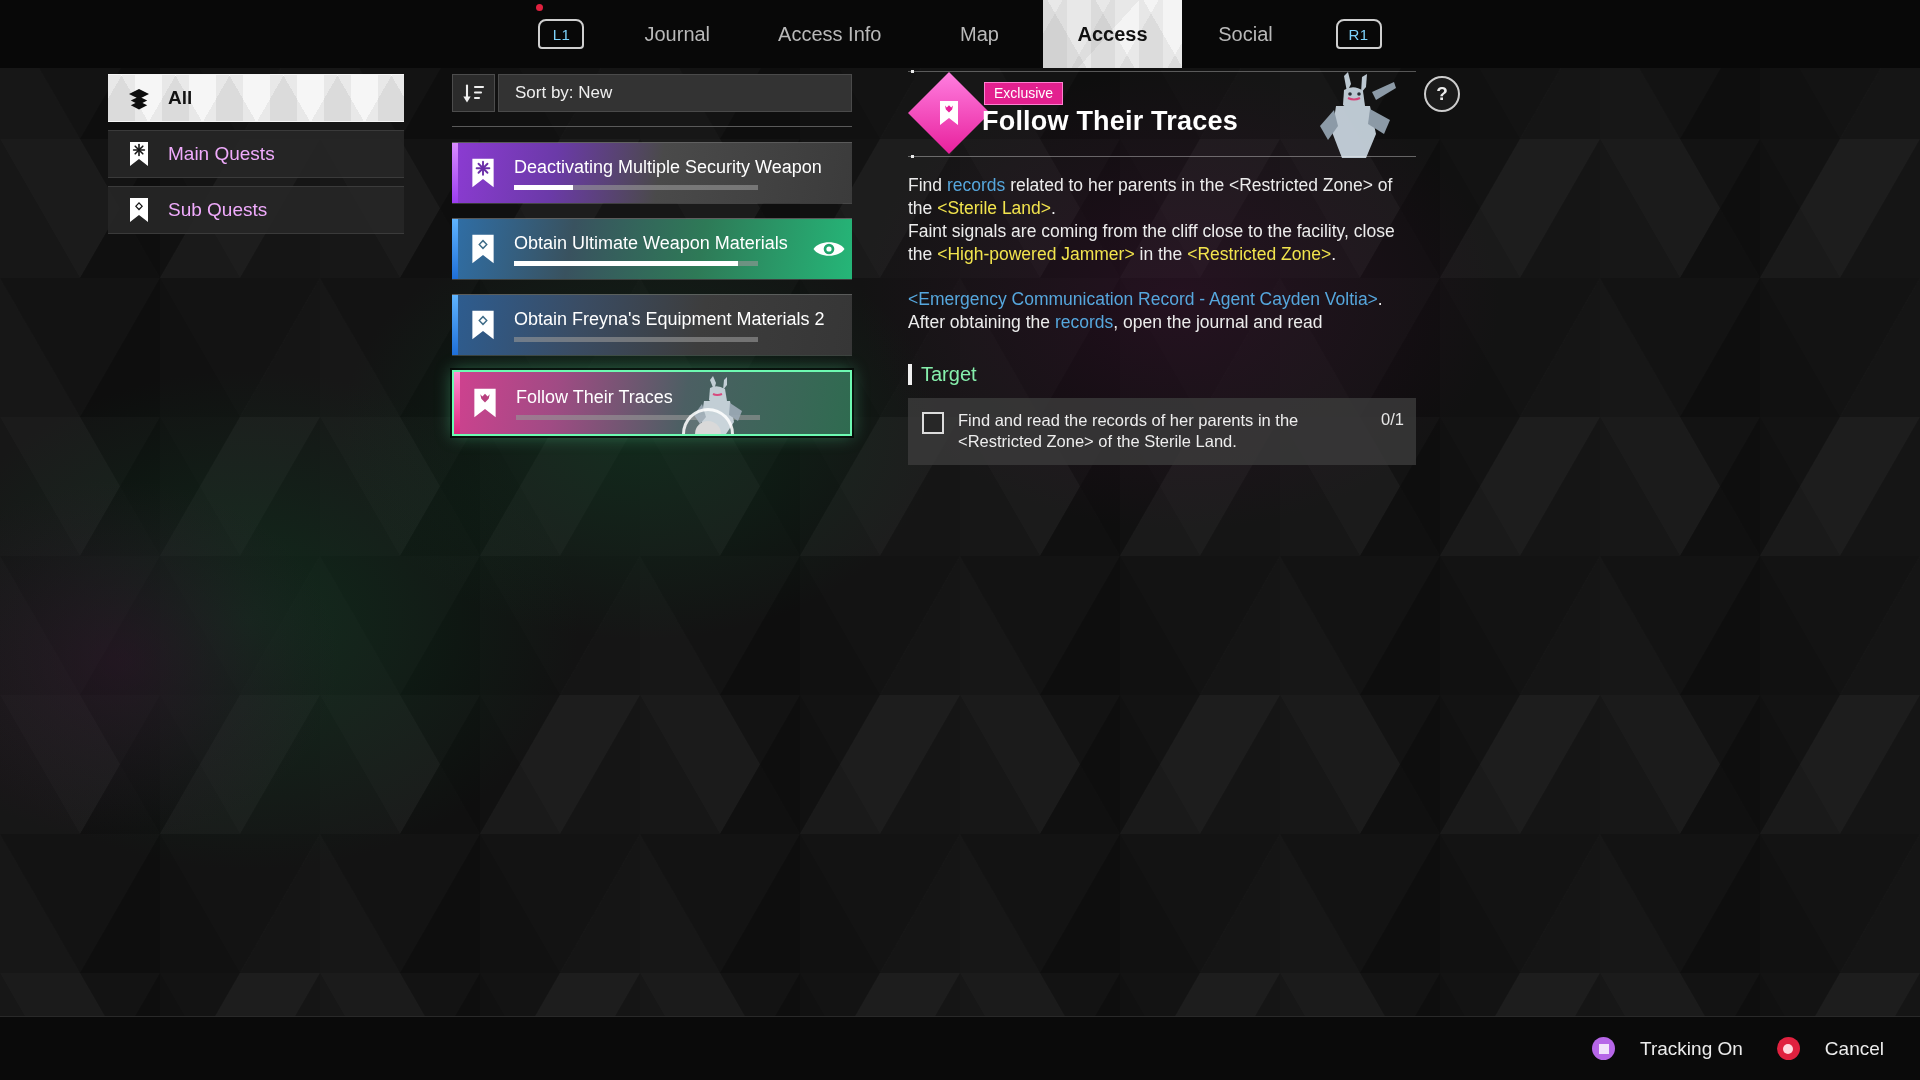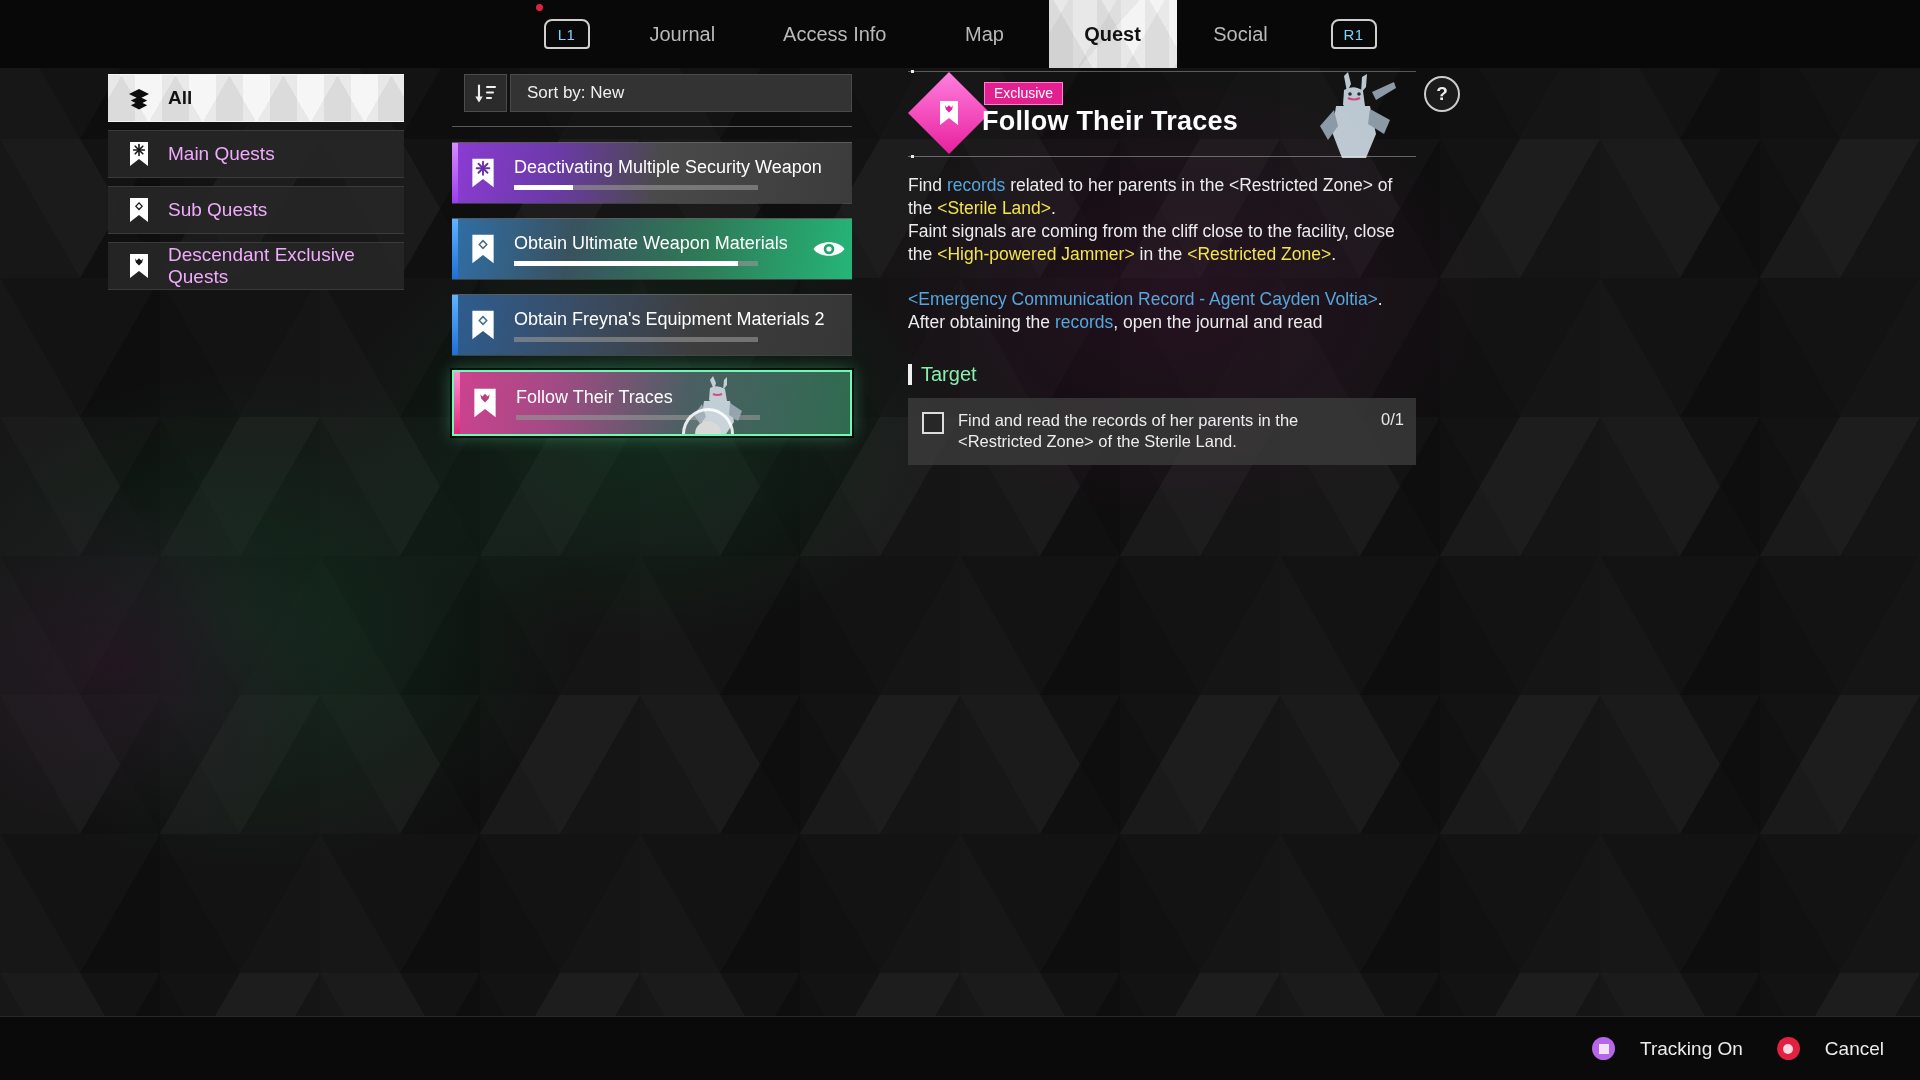--- a/index.html
+++ b/index.html
@@ -87,21 +87,21 @@
     background:
       linear-gradient(60deg, rgba(0,0,0,.06) 0 50%, transparent 50%) 0 0/54px 48px,
       linear-gradient(-60deg, rgba(0,0,0,.05) 0 50%, transparent 50%) 27px 0/54px 48px;
   }
   .side-item.active > * { position:relative; z-index:2; }
   .side-icon { width:26px; height:26px; display:flex; align-items:center; justify-content:center; flex:0 0 26px; }
   .side-icon svg { display:block; }
 
   
   #questcol { position:absolute; left:452px; top:6px; width:400px; }
-  #sortbar { display:flex; align-items:stretch; height:38px; margin-bottom:14px;margin-left:12px; }
+  #sortbar { display:flex; align-items:stretch; height:38px; margin-bottom:14px; }
   #sort-icon-box {
     width:43px; border:1px solid #4c4c4c; background:#2b2b2b;
     display:flex; align-items:center; justify-content:center;
   }
   #sort-field {
     flex:1; margin-left:3px; border:1px solid #4a4a4a;
     background:#333; display:flex; align-items:center;
     padding-left:16px; font-size:17px; color:#efefef;
   }
   #list-divider { height:1px; background:#5a5a5a; margin-bottom:15px; }
@@ -257,21 +257,21 @@
       <div class="nav-tab">
         <span>Journal</span>
       </div>
       <div class="nav-tab">
         <span>Access Info</span>
       </div>
       <div class="nav-tab">
         <span>Map</span>
       </div>
       <div class="nav-tab active">
-        <span>Quest</span>
+        <span>Access</span>
       </div>
       <div class="nav-tab">
         <span>Social</span>
       </div>
       <div class="nav-bumper">R1</div>
     </div>
     <div class="nav-dot"></div>
   </div>
 </div>
 
@@ -309,29 +309,20 @@
       <span class="side-icon">
         <svg width="22" height="26" viewBox="0 0 22 26">
           <path d="M2 1 H20 V25 L11 18 L2 25 Z" fill="#ffffff"></path>
           <polygon points="11,5 15,9.2 11,13.4 7,9.2" fill="#141414"></polygon>
           <polygon points="11,6.8 13.4,9.2 11,11.6 8.6,9.2" fill="#ffffff"></polygon>
         </svg>
       </span>
       <span>Sub Quests</span>
     </div>
 
-    <div class="side-item">
-      <span class="side-icon">
-        <svg width="22" height="26" viewBox="0 0 22 26">
-          <path d="M2 1 H20 V25 L11 18 L2 25 Z" fill="#ffffff"></path>
-          <path d="M7 5.6 L7.9 9.4 L11 12.6 L14.1 9.4 L15 5.6 L13.2 7.4 L11 5.2 L8.8 7.4 Z" fill="#141414"></path>
-        </svg>
-      </span>
-      <span>Descendant Exclusive Quests</span>
-    </div>
   </div>
 
   <div id="questcol">
 
     <div id="sortbar">
       <div id="sort-icon-box">
         <svg width="23" height="21" viewBox="0 0 23 21">
           <g stroke="#f0f0f0" stroke-width="2.1" stroke-linecap="round">
             <line x1="5" y1="2.5" x2="5" y2="17"></line>
             <line x1="13" y1="4" x2="21" y2="4"></line>

